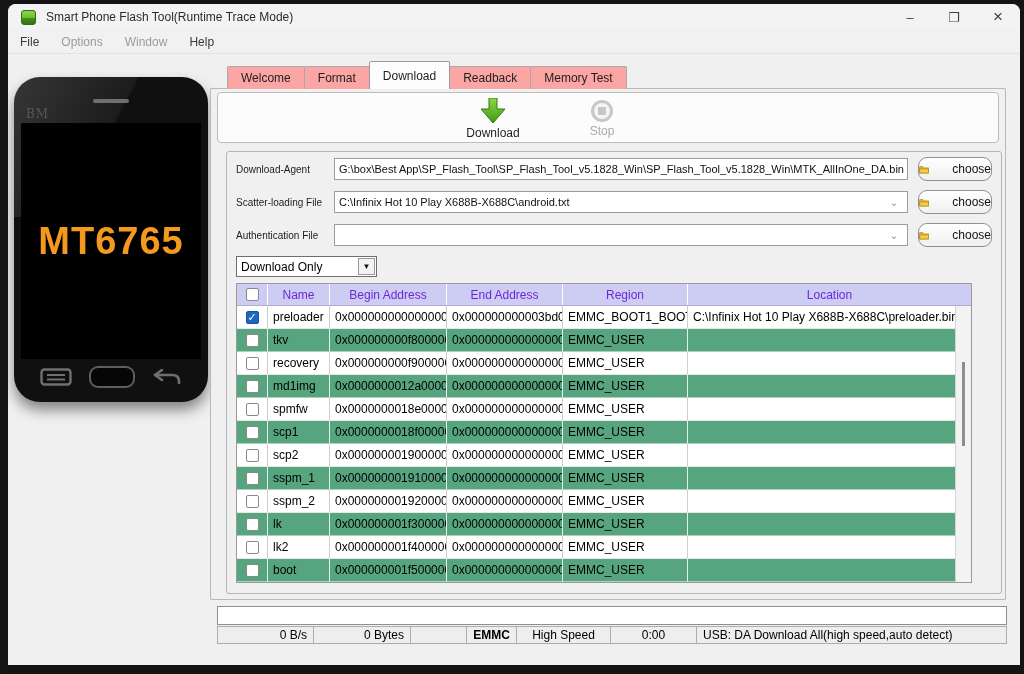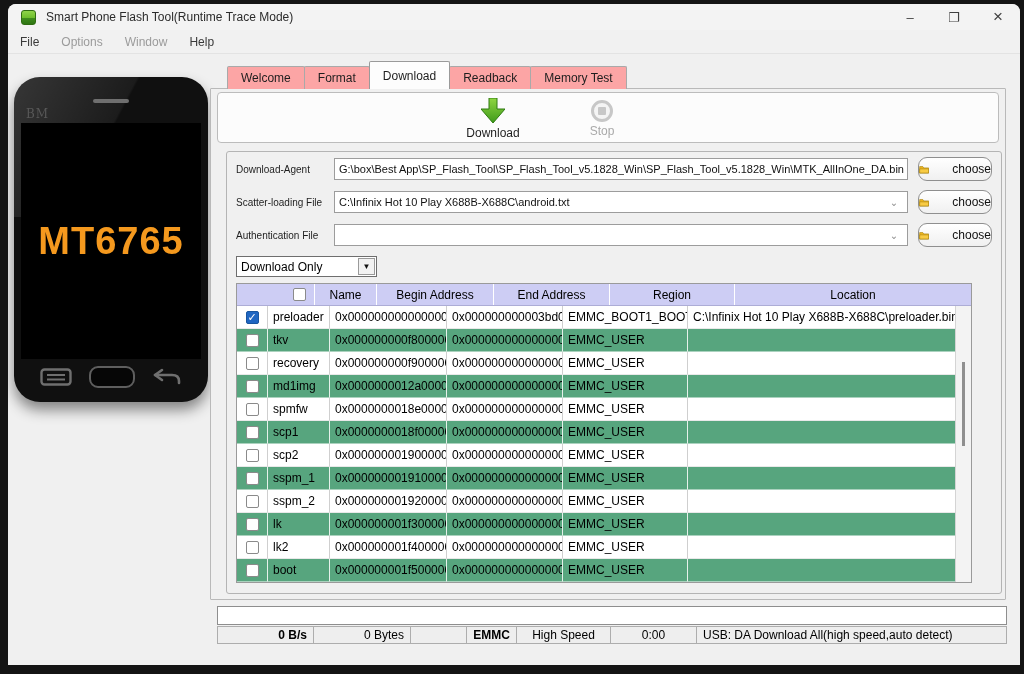--- a/index.html
+++ b/index.html
@@ -79,21 +79,21 @@
                 border:1px solid #6e6e6e; display:flex; align-items:center; font-size:12px;
                 color:#000; padding-left:4px; z-index:3; }
   .mode-arrow-btn { margin-left:auto; width:17px; height:17px; margin-right:1px; border:1px solid #9a9a9a;
                     background:#f2f2f2; display:flex; align-items:center; justify-content:center;
                     font-size:8px; color:#111; }
 
   
   .ptable { position:absolute; left:228px; top:279px; width:736px; height:300px;
             border:1px solid #9a9a9a; background:#fff; z-index:3; display:flex; flex-direction:column; }
   .thead { display:flex; height:22px; background:#cdcdf4; border-bottom:1px solid #adadd6;
-           font-size:12px; color:#000000; flex:0 0 auto;padding-left:47px; }
+           font-size:12px; color:#6d28d9; flex:0 0 auto; }
   .thead .cell { display:flex; align-items:center; justify-content:center; border-right:1px solid #ffffff; }
   .tbody { position:relative; flex:1; }
   .trow { display:flex; height:23px; background:#fff; font-size:12px; color:#000; }
   .trow.alt { background:#57a57e; }
   .cell { display:flex; align-items:center; padding:0 5px; overflow:hidden; white-space:nowrap;
           border-right:1px solid #cfcfcf; }
   .trow .cell { border-bottom:1px solid #e9e9e9; }
   .trow.alt .cell { border-right-color:rgba(255,255,255,.85); border-bottom-color:rgba(255,255,255,.5); }
   .c-check { width:31px; justify-content:center; }
   .c-name { width:62px; }
@@ -378,21 +378,21 @@
         <div class="cell c-loc"></div>
       </div>
       <div class="vscroll">
         <div class="vthumb"></div>
       </div>
     </div>
   </div>
 
   <div class="progress"></div>
   <div class="statusbar">
-    <div class="scell s-right" style="width:97px;font-weight:bold;">0 B/s</div>
+    <div class="scell s-right" style="width:97px;">0 B/s</div>
     <div class="scell s-right" style="width:97px;">0 Bytes</div>
     <div class="scell" style="width:56px;"></div>
     <div class="scell s-center s-bold" style="width:50px;">EMMC</div>
     <div class="scell s-center" style="width:94px;">High Speed</div>
     <div class="scell s-center" style="width:86px;">0:00</div>
     <div class="scell" style="width:310px;">USB: DA Download All(high speed,auto detect)</div>
   </div>
 
 </div>
 

